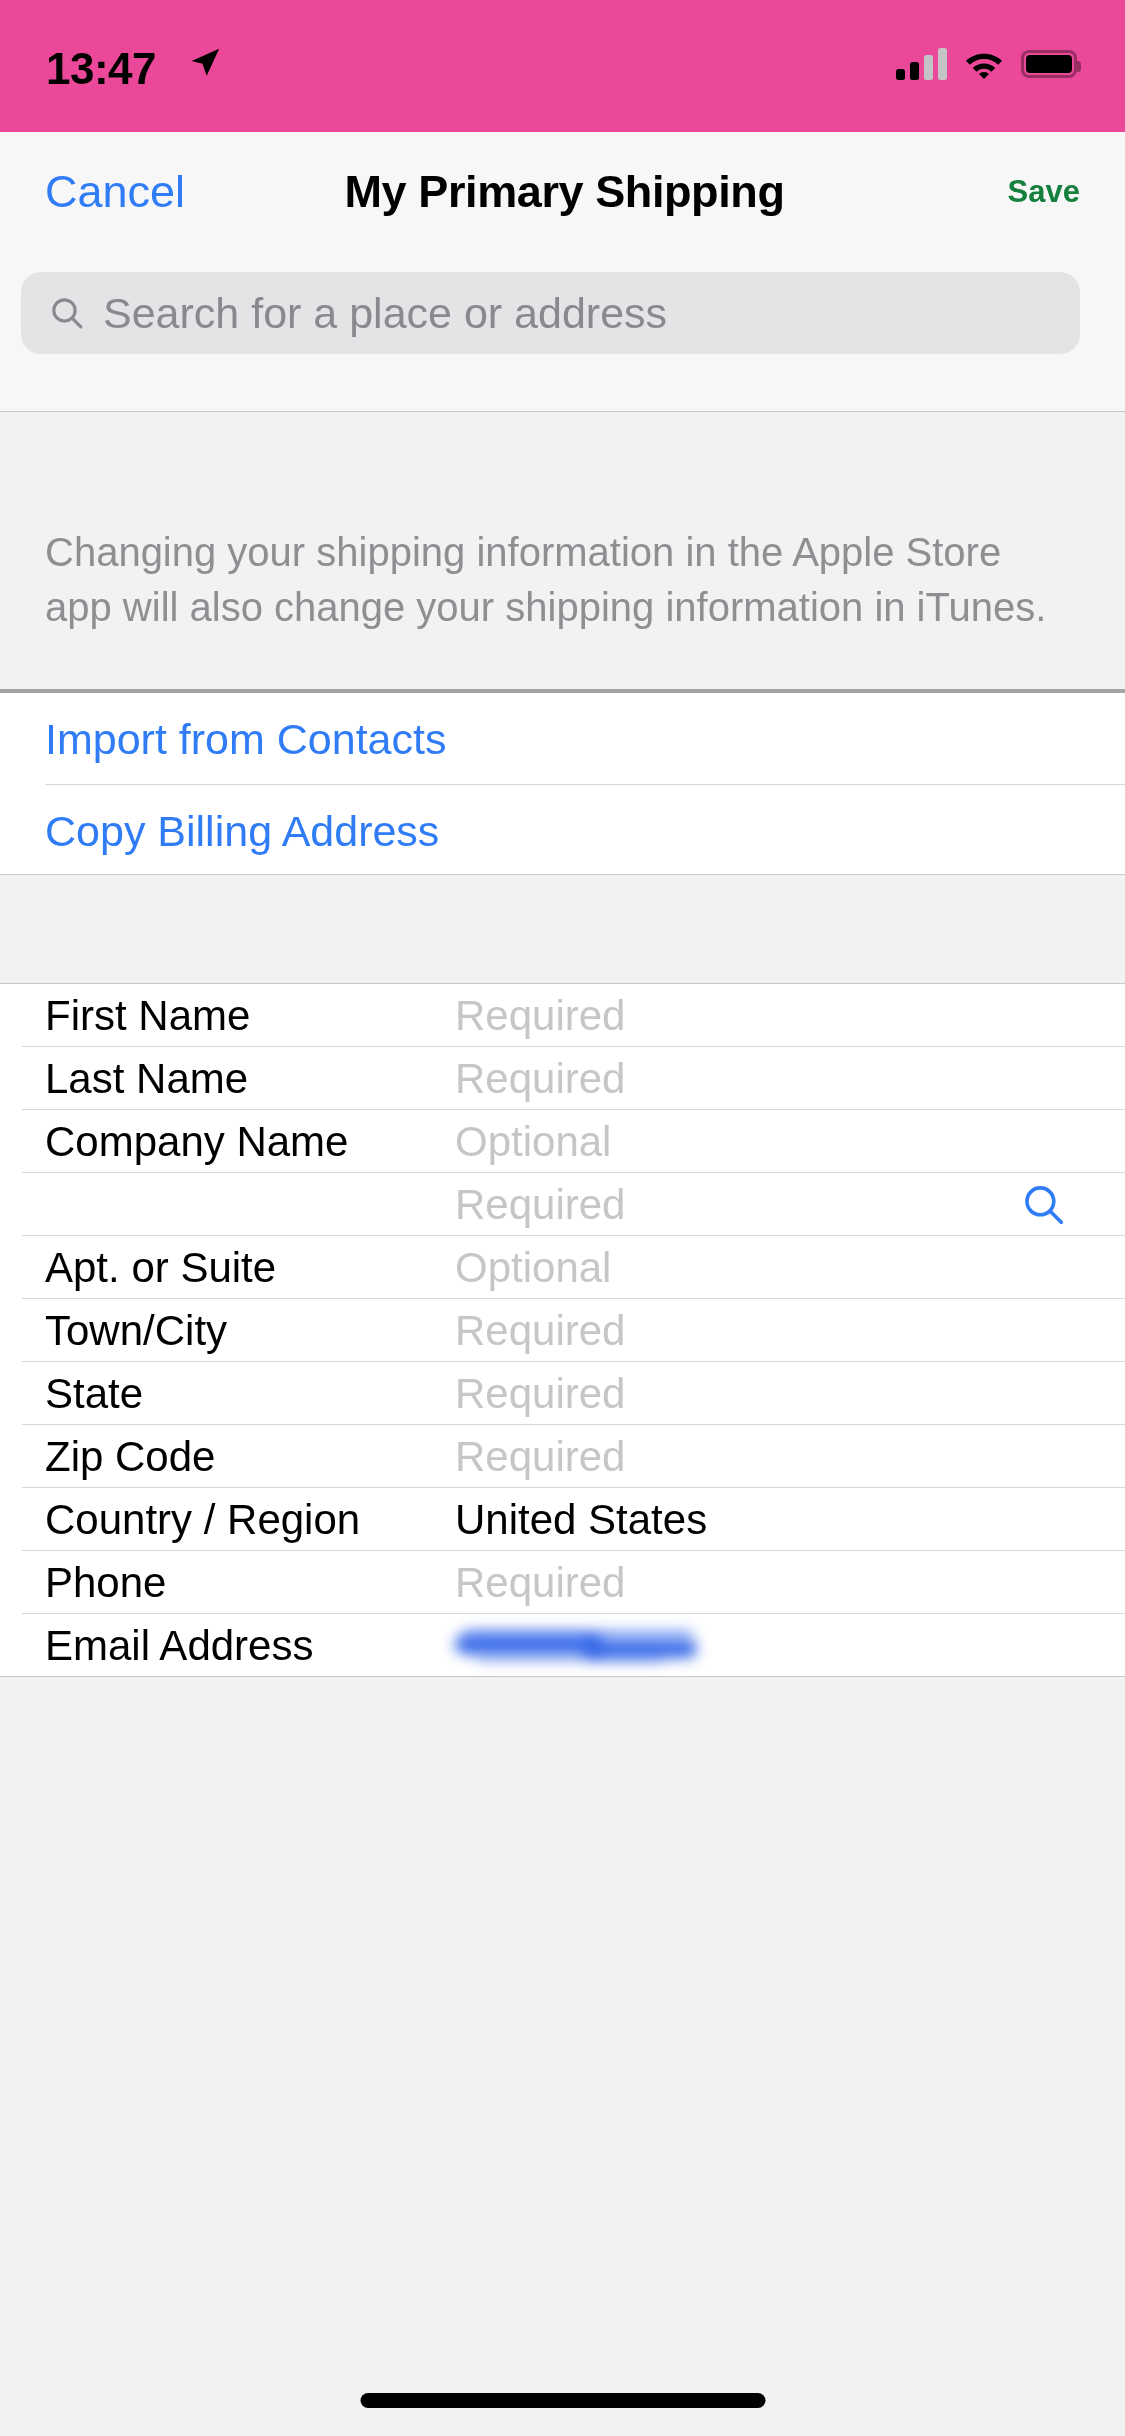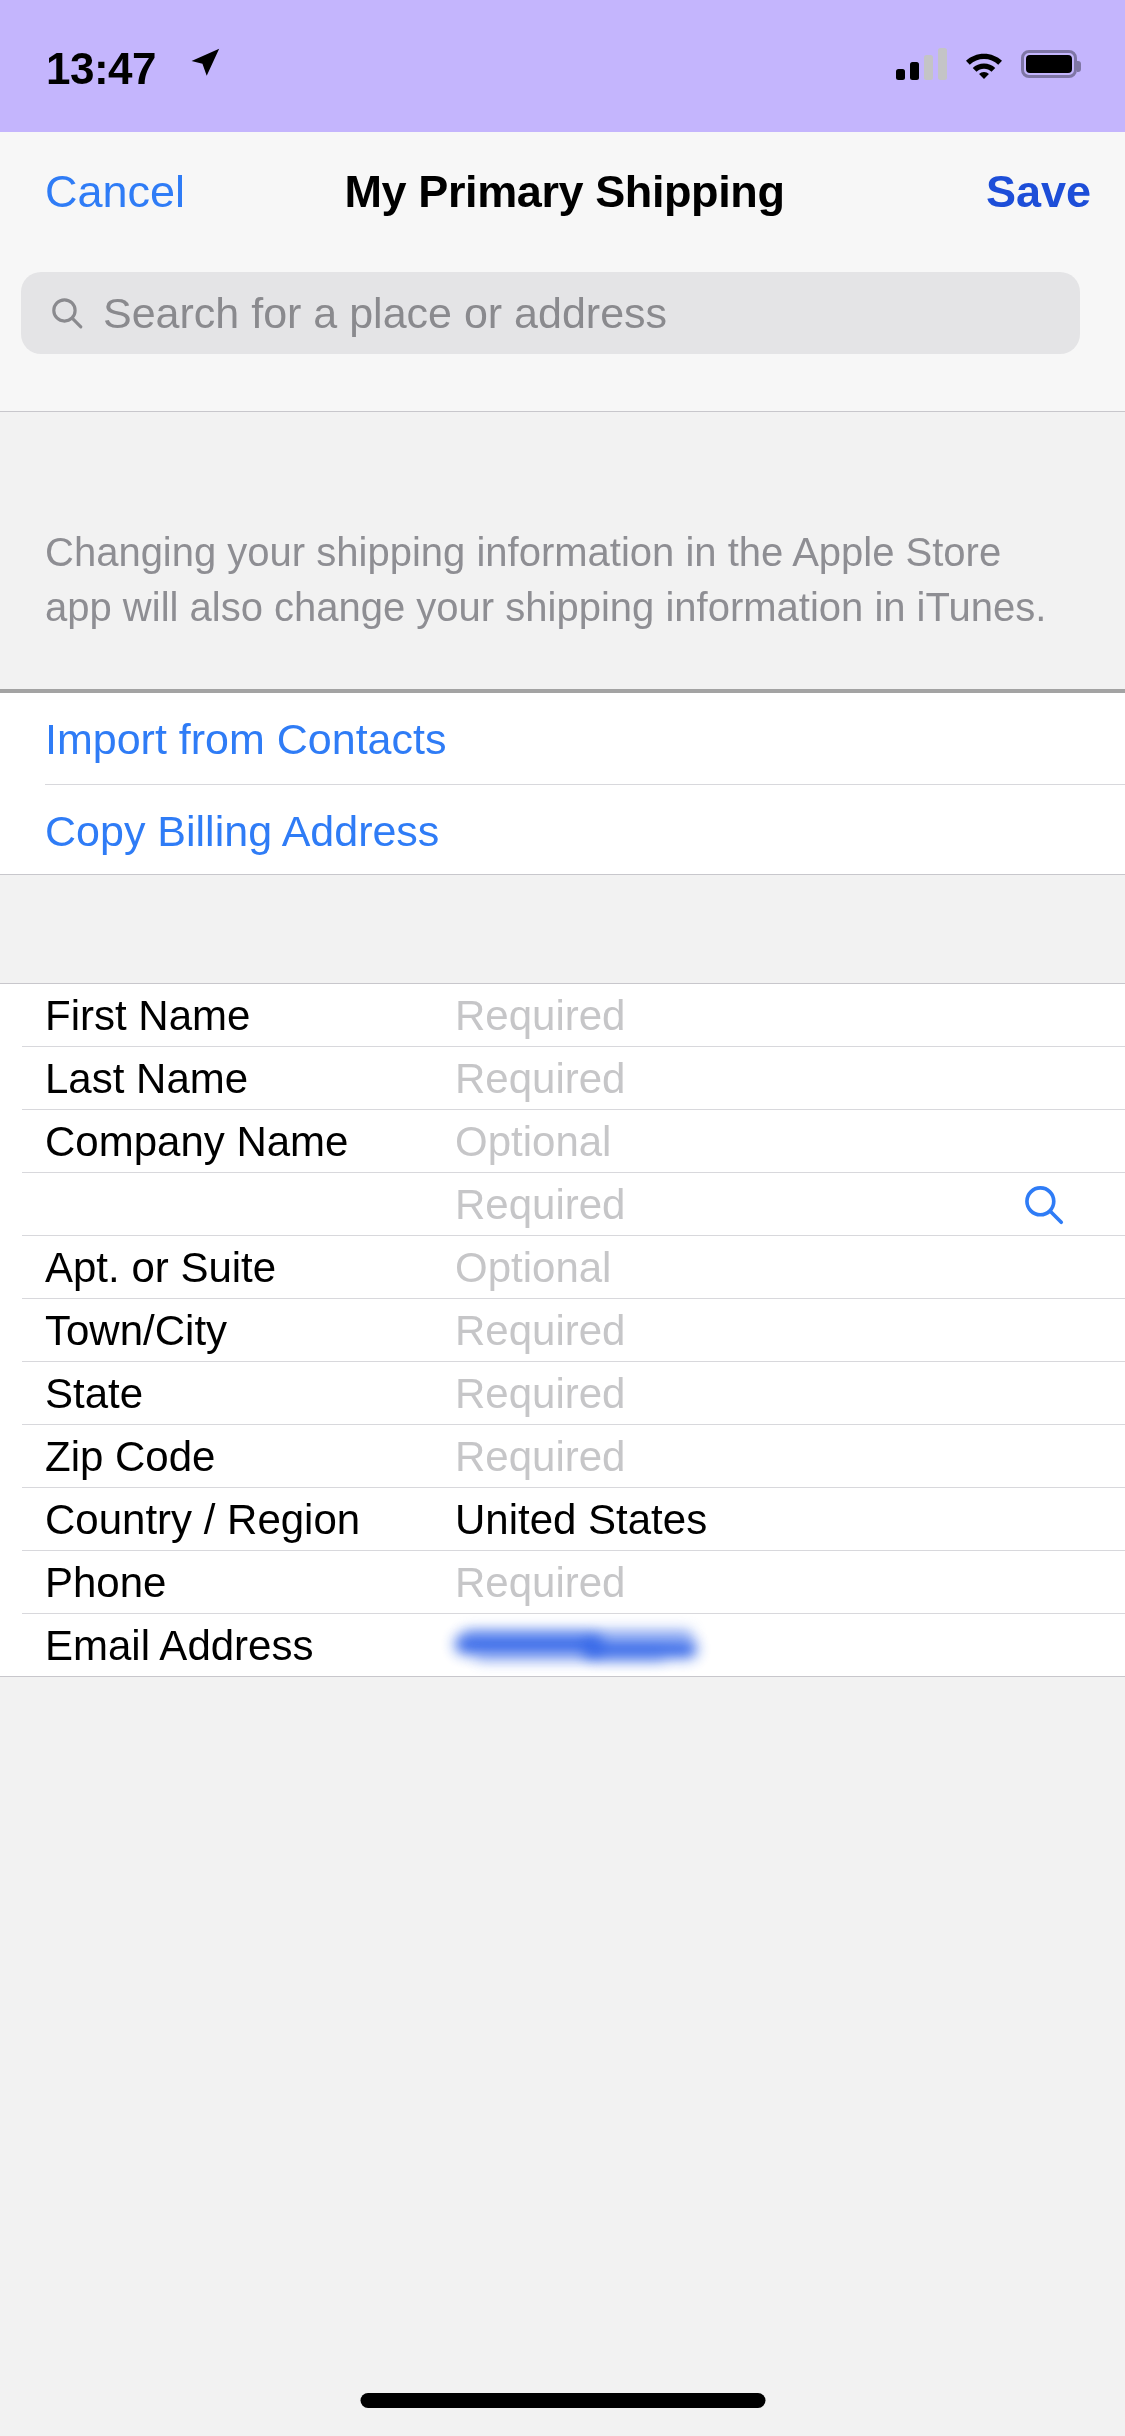--- a/index.html
+++ b/index.html
@@ -18,21 +18,21 @@
     background: #f2f2f2;
     overflow: hidden;
   }
 
   
   .status-bar {
     position: absolute;
     top: 0; left: 0;
     width: 1125px;
     height: 132px;
-    background: #c4b5fd;
+    background: #ec4899;
   }
   .status-time {
     position: absolute;
     left: 46px;
     top: 44px;
     font-size: 44px;
     font-weight: 600;
     letter-spacing: -0.5px;
     color: #000;
     line-height: 50px;
@@ -117,25 +117,25 @@
     top: 32px;
     text-align: center;
     font-size: 45px;
     font-weight: 700;
     color: #000;
     letter-spacing: -0.4px;
     line-height: 56px;
   }
   .nav-save {
     position: absolute;
-    right: 34px;
+    right: 45px;
     top: 32px;
-    font-size: 45px;
+    font-size: 31px;
     font-weight: 600;
-    color: #1d4ed8;
+    color: #15803d;
     line-height: 56px;
   }
 
   
   .search-wrap {
     position: absolute;
     left: 21px;
     top: 140px;
     width: 1059px;
     height: 82px;

